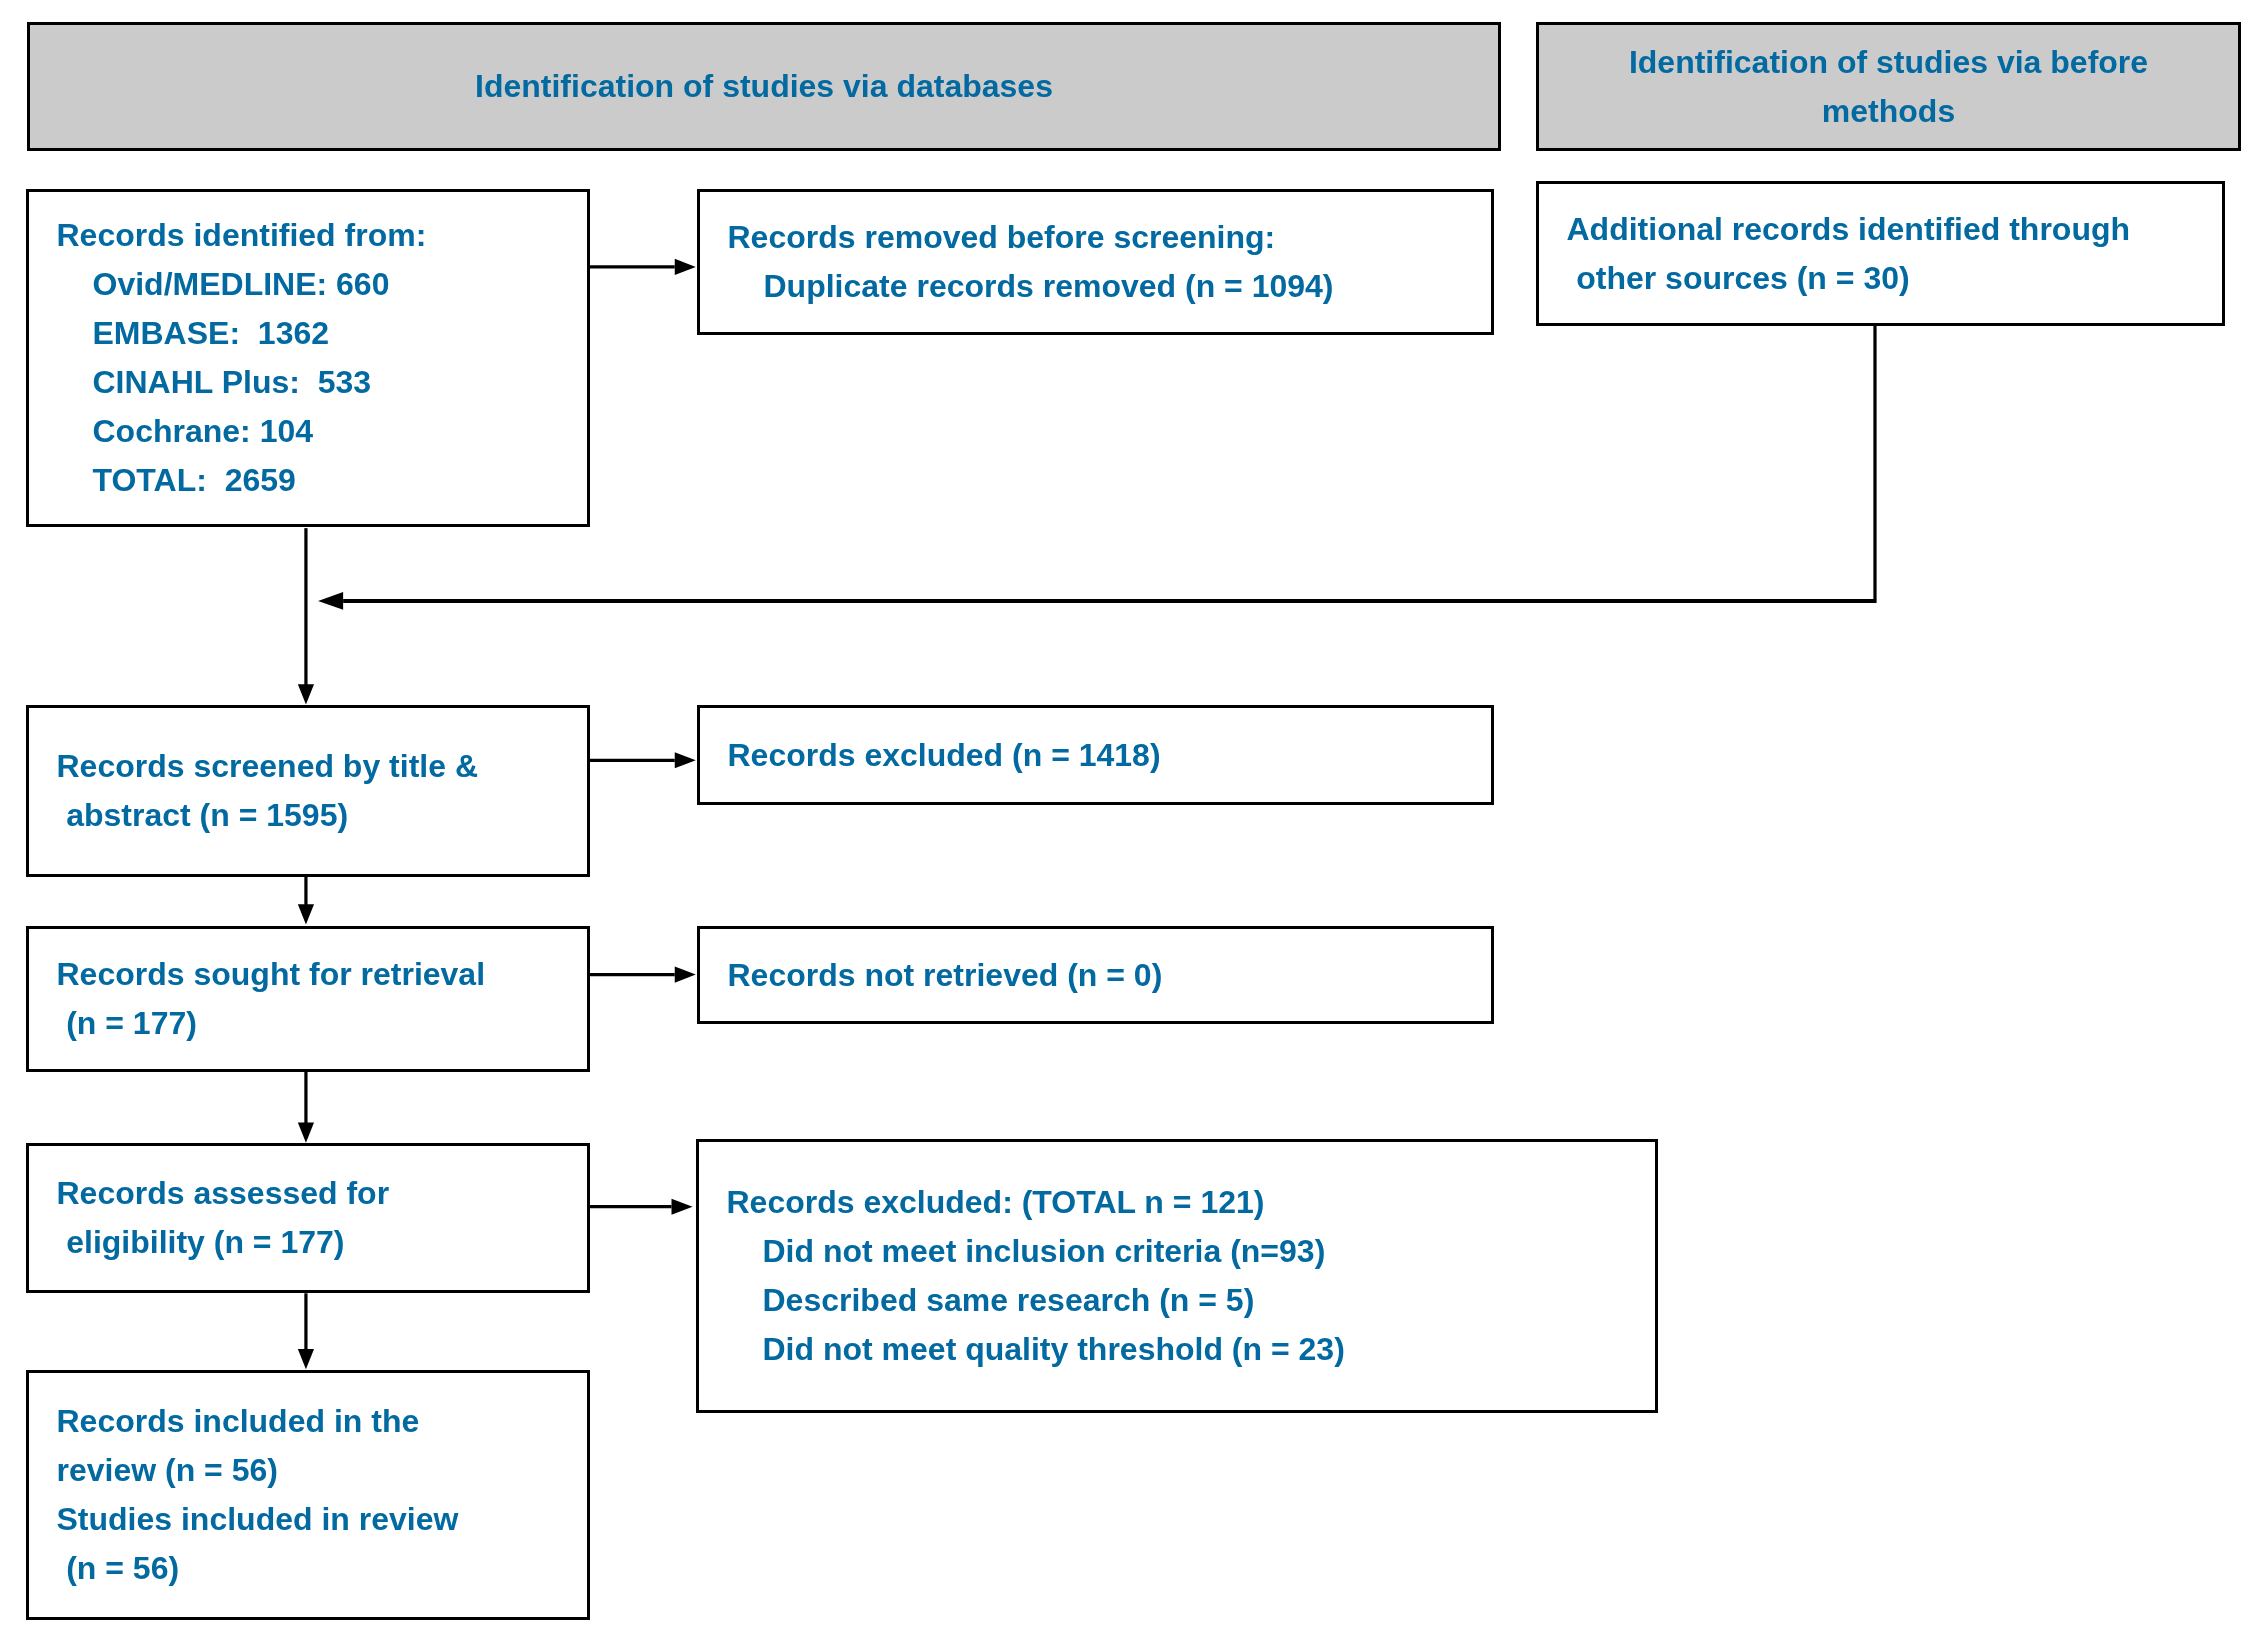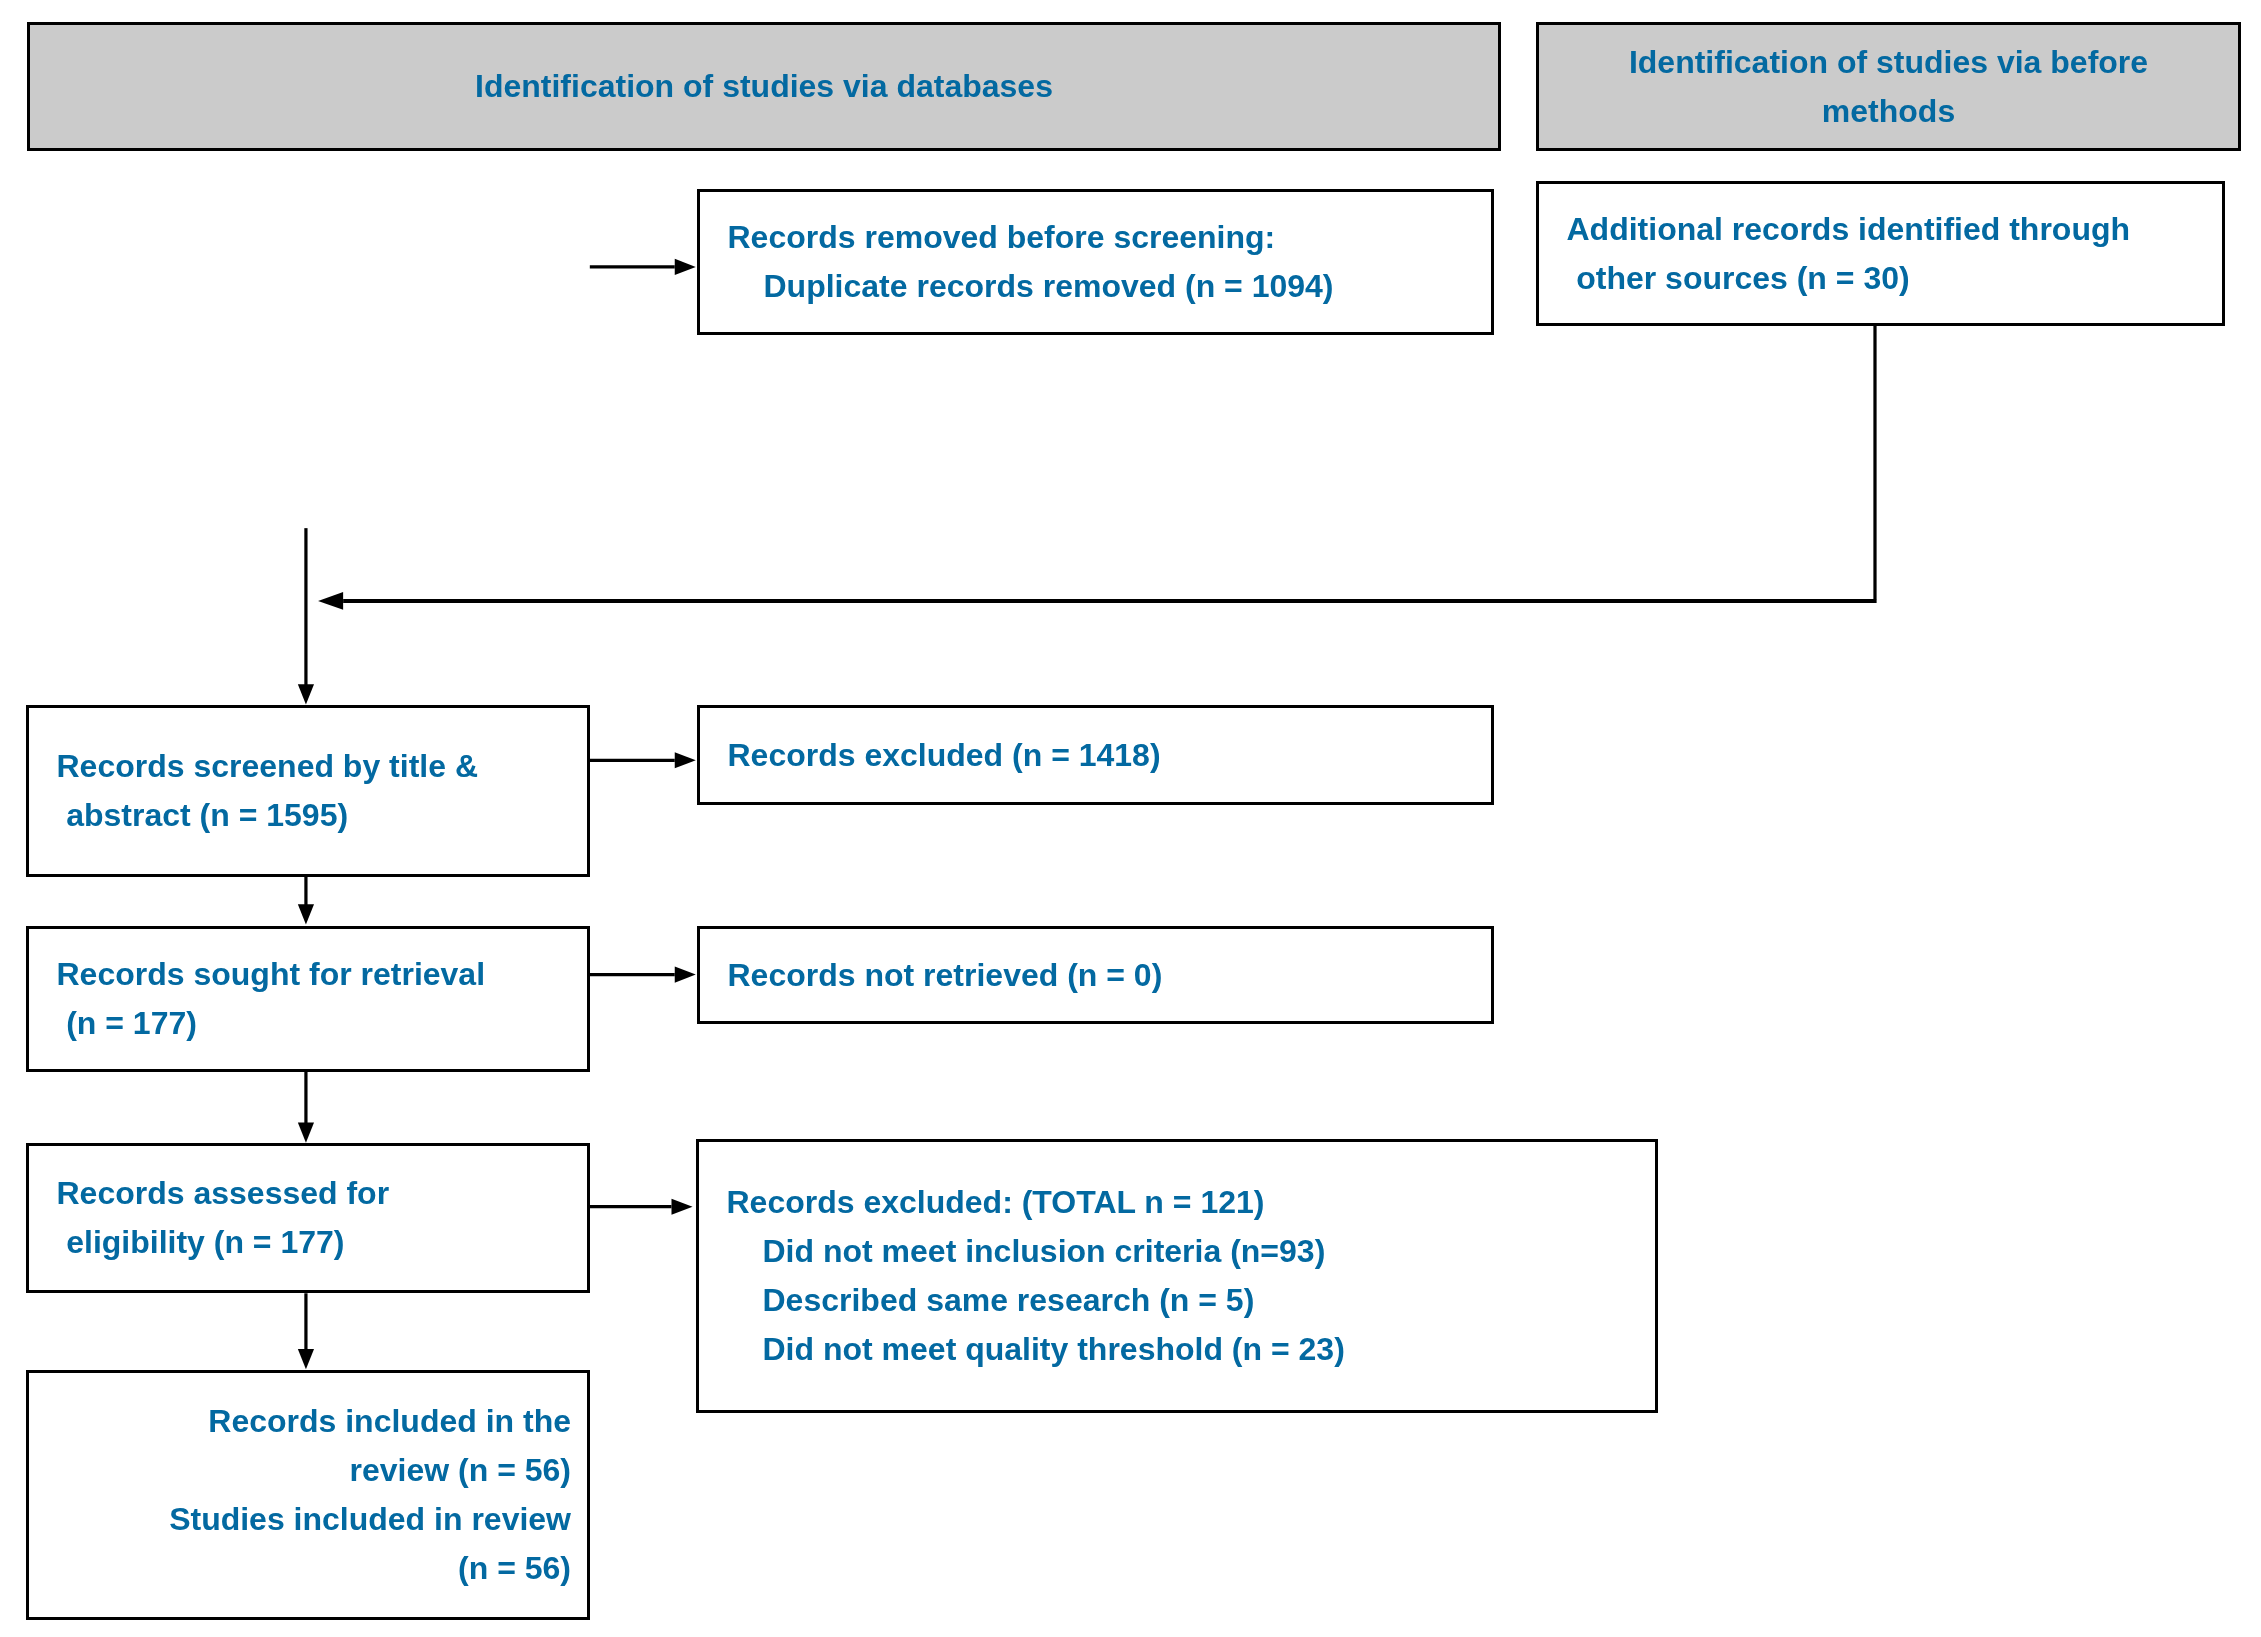--- a/index.html
+++ b/index.html
@@ -27,21 +27,21 @@
   #hdr-other{left:1536px;top:22px;width:705px;height:129px;}
   #box-identified{left:26px;top:189px;width:564px;height:338px;}
   #box-removed{left:697px;top:189px;width:797px;height:146px;}
   #box-additional{left:1536px;top:181px;width:689px;height:145px;}
   #box-screened{left:26px;top:705px;width:564px;height:172px;}
   #box-excluded-screening{left:697px;top:705px;width:797px;height:100px;}
   #box-sought{left:26px;top:926px;width:564px;height:146px;justify-content:center;}
   #box-not-retrieved{left:697px;top:926px;width:797px;height:98px;}
   #box-assessed{left:26px;top:1143px;width:564px;height:150px;}
   #box-excluded-eligibility{left:696px;top:1139px;width:962px;height:274px;}
-  #box-included{left:26px;top:1370px;width:564px;height:250px;align-items:flex-end;}
+  #box-included{left:26px;top:1370px;width:564px;height:250px;}
   svg.connectors{position:absolute;left:0;top:0;pointer-events:none;}
 </style>
 </head>
 <body>
 
 <div class="canvas">
 
   <svg class="connectors" width="2261" height="1637" viewBox="0 0 2795 2024">
 
     <line x1="729" y1="330" x2="834" y2="330" stroke="#000" stroke-width="4"></line>
@@ -74,20 +74,28 @@
   </svg>
 
   <div class="hdr" id="hdr-databases">
     <div class="ln">Identification of studies via databases</div>
   </div>
   <div class="hdr" id="hdr-other">
     <div class="ln">Identification of studies via before</div>
     <div class="ln">methods</div>
   </div>
 
+  <div class="node" id="box-identified">
+    <div class="ln">Records identified from:</div>
+    <div class="ln in-lg">Ovid/MEDLINE: 660</div>
+    <div class="ln in-lg">EMBASE:  1362</div>
+    <div class="ln in-lg">CINAHL Plus:  533</div>
+    <div class="ln in-lg">Cochrane: 104</div>
+    <div class="ln in-lg">TOTAL:  2659</div>
+  </div>
 
   <div class="node" id="box-removed">
     <div class="ln">Records removed before screening:</div>
     <div class="ln in-lg">Duplicate records removed (n = 1094)</div>
   </div>
 
   <div class="node" id="box-additional">
     <div class="ln">Additional records identified through</div>
     <div class="ln in-sm">other sources (n = 30)</div>
   </div>

